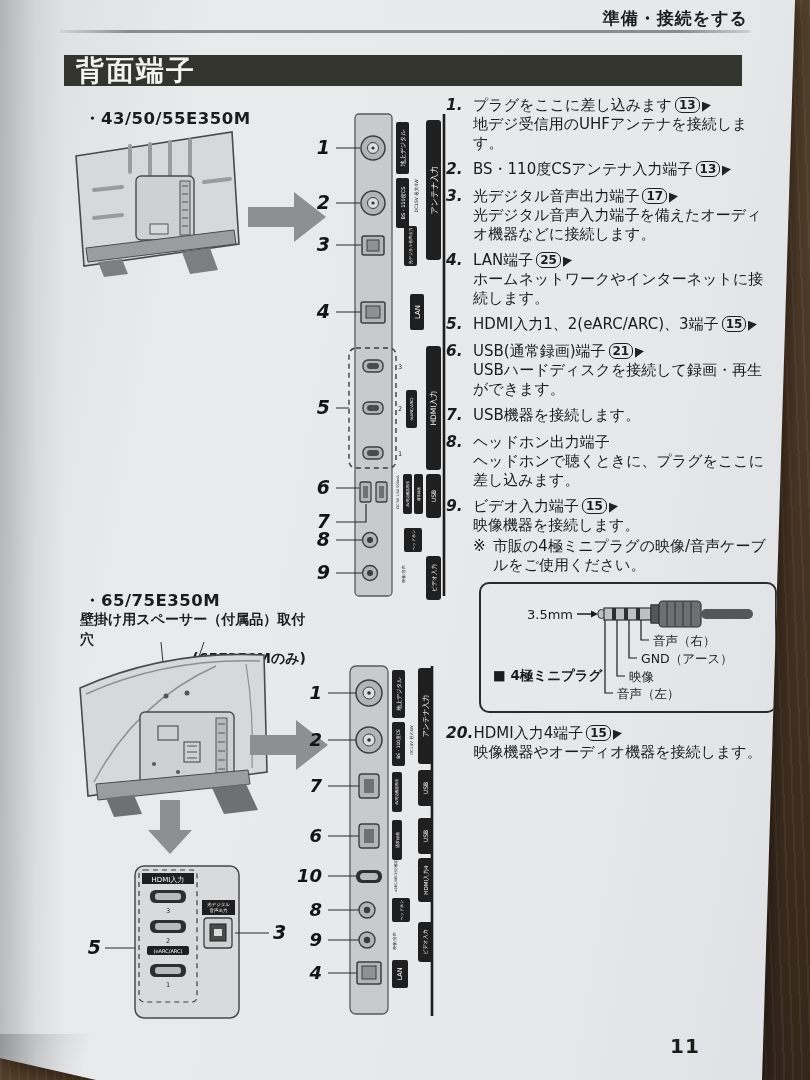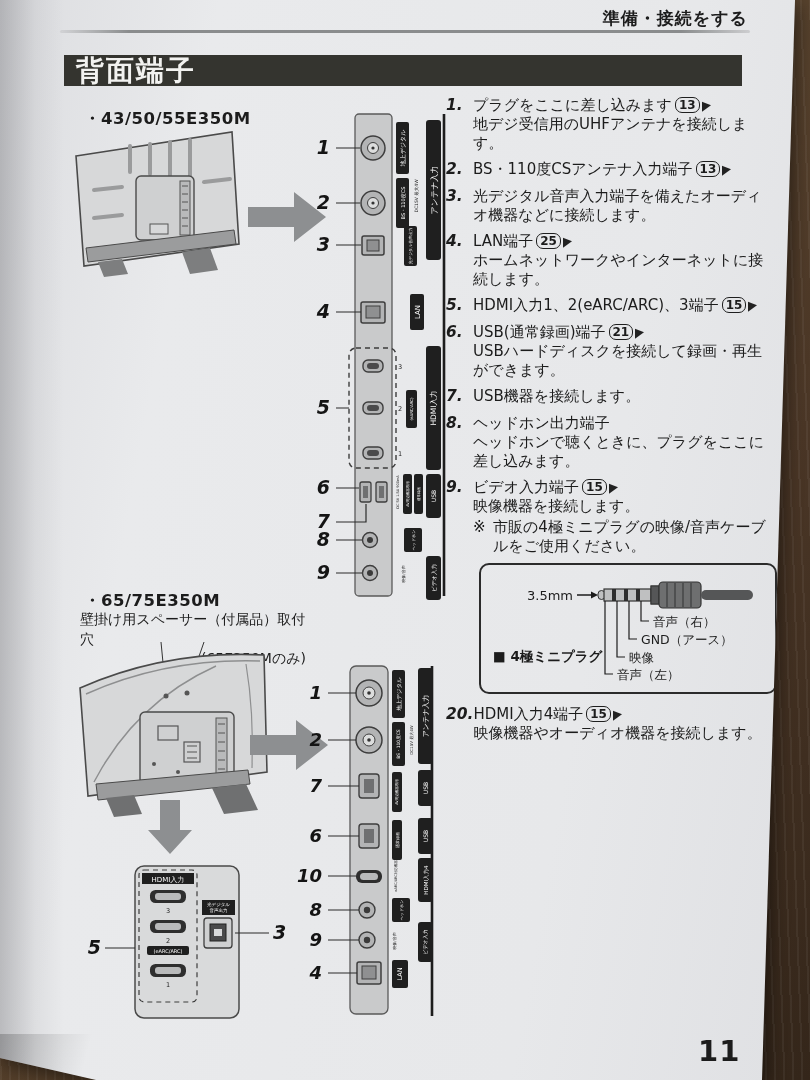--- a/index.html
+++ b/index.html
@@ -25,39 +25,39 @@
   .hdr{position:absolute;left:470px;top:7px;width:278px;text-align:right;
     font-size:17px;font-weight:bold;letter-spacing:1px;}
   .hdr-rule{position:absolute;left:60px;top:30px;width:690px;height:3px;border-radius:2px;
     background:linear-gradient(90deg,rgba(130,130,132,.15),#8a8c8d 10%,#8a8c8d 90%,rgba(130,130,132,.25));}
   .banner{position:absolute;left:64px;top:55px;width:678px;height:31px;background:#34342f;
     color:#f2f2f0;font-size:28px;font-weight:bold;line-height:31px;padding-left:12px;
     box-sizing:border-box;letter-spacing:2px;}
   .model-label{position:absolute;font-size:16.5px;font-weight:bold;letter-spacing:.5px;}
   .model-top{left:84px;top:108px;}
   .model-bottom{left:84px;top:590px;}
-  .spacer-note{position:absolute;left:80px;top:610px;width:230px;font-size:14px;font-weight:normal;line-height:1.4;}
+  .spacer-note{position:absolute;left:80px;top:610px;width:230px;font-size:14px;font-weight:bold;line-height:1.4;}
   .spacer-note .l2{text-align:right;padding-right:4px;}
   .abs{position:absolute;}
   
   .tlist{position:absolute;left:446px;top:96px;width:330px;font-size:15px;line-height:1.27;}
   .t-item{display:flex;margin-bottom:7px;}
   .t-num{flex:0 0 27px;font-weight:bold;font-style:italic;font-size:15.5px;}
   .t-body{flex:1;}
   .t-title{font-weight:normal;}
   .ref-badge{display:inline-block;border:1.7px solid #1f1f1f;border-radius:7px;padding:0 3px;
     font-weight:bold;font-size:12px;line-height:14px;margin-left:3px;position:relative;top:-1px;}
   .flip-icon{display:inline-block;width:0;height:0;margin-left:2px;
     border-style:solid;border-width:5px 0 5px 9px;border-color:transparent transparent transparent #222;
     transform:skewY(-10deg);position:relative;top:1px;}
   .t-note{display:flex;margin-top:2px;}
   .t-note .mark{flex:0 0 20px;}
   .plug-box{border:2px solid #2b2b2b;border-radius:10px;margin:7px 0 4px 6px;width:298px;
     padding:4px 0 2px;box-sizing:border-box;}
-  .pagenum{position:absolute;left:698px;top:1034px;font-size:29px;font-weight:bold;letter-spacing:1px;}
+  .pagenum{position:absolute;left:670px;top:1034px;font-size:20px;font-weight:bold;letter-spacing:1px;}
   svg text{font-family:"DejaVu Sans","Liberation Sans",sans-serif;}
   .callout-num{font-style:italic;font-weight:bold;font-size:19px;fill:#141414;}
   .callout-num2{font-style:italic;font-weight:bold;font-size:18px;fill:#141414;}
   .lbl-w{fill:#ffffff;}
   .lbl-d{fill:#222222;}
 </style>
 </head>
 <body>
 
 <div class="paper-wrap">
@@ -376,20 +376,21 @@
     <div class="t-item">
       <div class="t-num">2.</div>
       <div class="t-body">
         <div class="t-title"><span>BS・110度CSアンテナ入力端子</span><span class="ref-badge"><span>13</span></span><span class="flip-icon"></span></div>
       </div>
     </div>
 
     <div class="t-item">
       <div class="t-num">3.</div>
       <div class="t-body">
+        <div class="t-title"><span>光デジタル音声出力端子</span><span class="ref-badge"><span>17</span></span><span class="flip-icon"></span></div>
         <div class="t-desc">光デジタル音声入力端子を備えたオーディオ機器などに接続します。</div>
       </div>
     </div>
 
     <div class="t-item">
       <div class="t-num">4.</div>
       <div class="t-body">
         <div class="t-title"><span>LAN端子</span><span class="ref-badge"><span>25</span></span><span class="flip-icon"></span></div>
         <div class="t-desc">ホームネットワークやインターネットに接続します。</div>
       </div>

